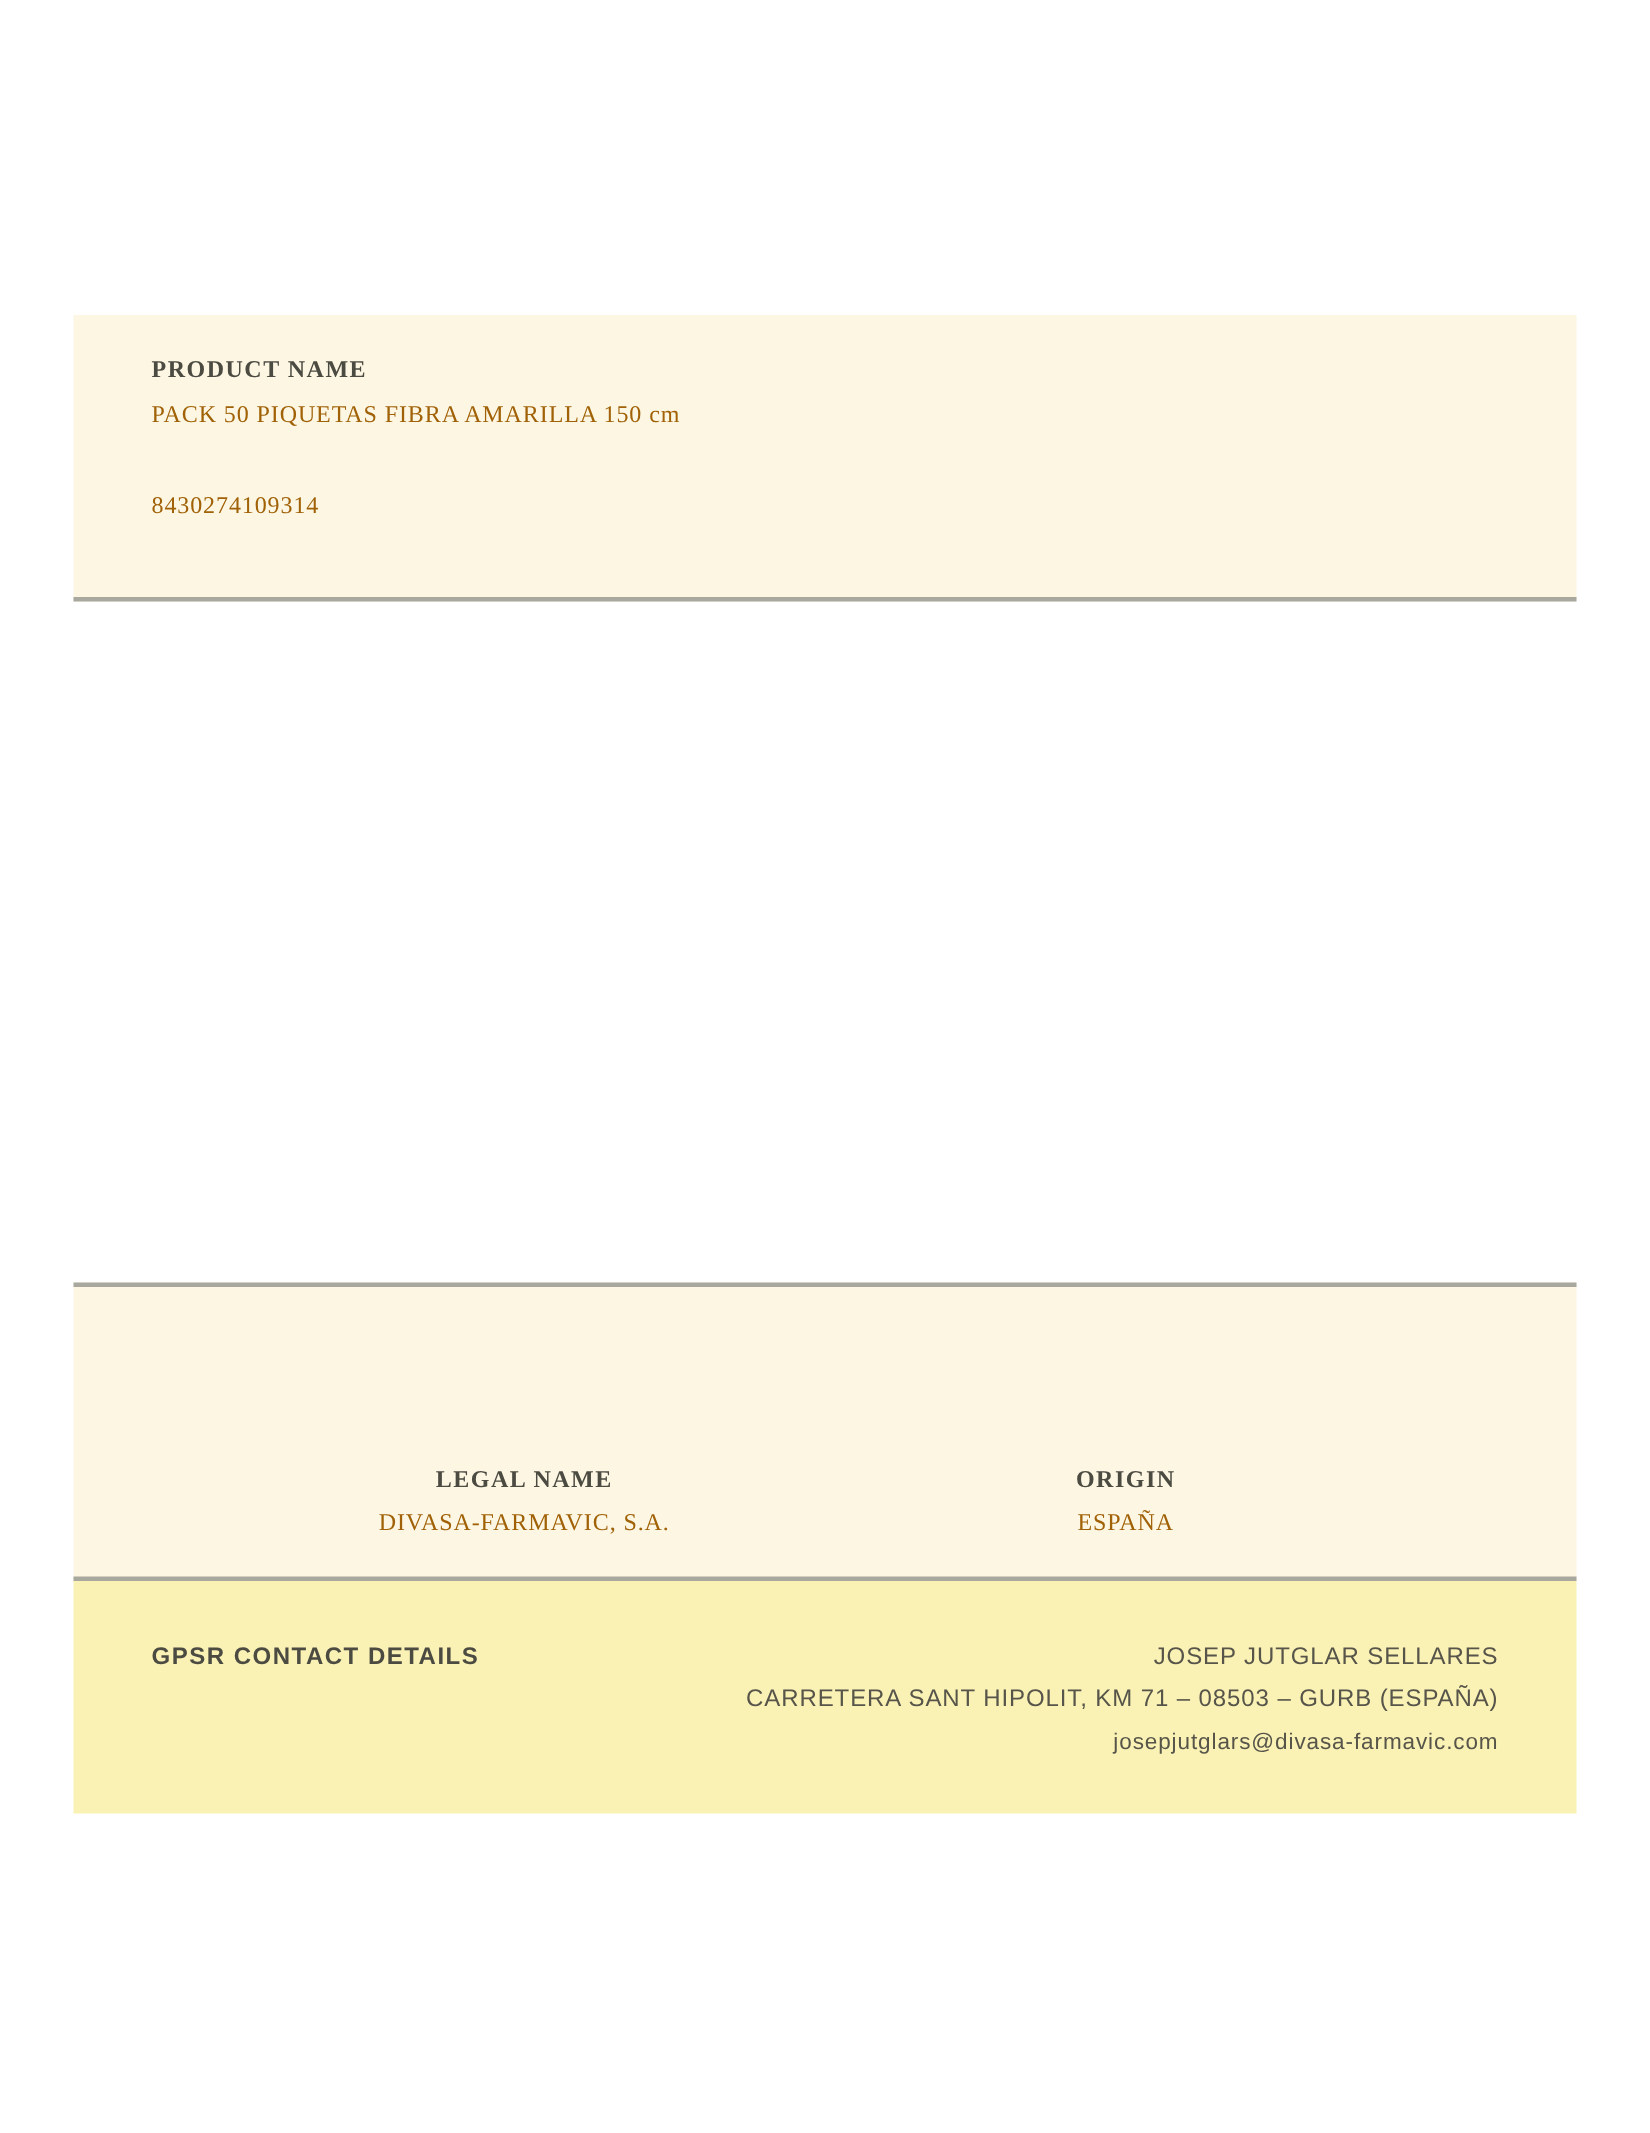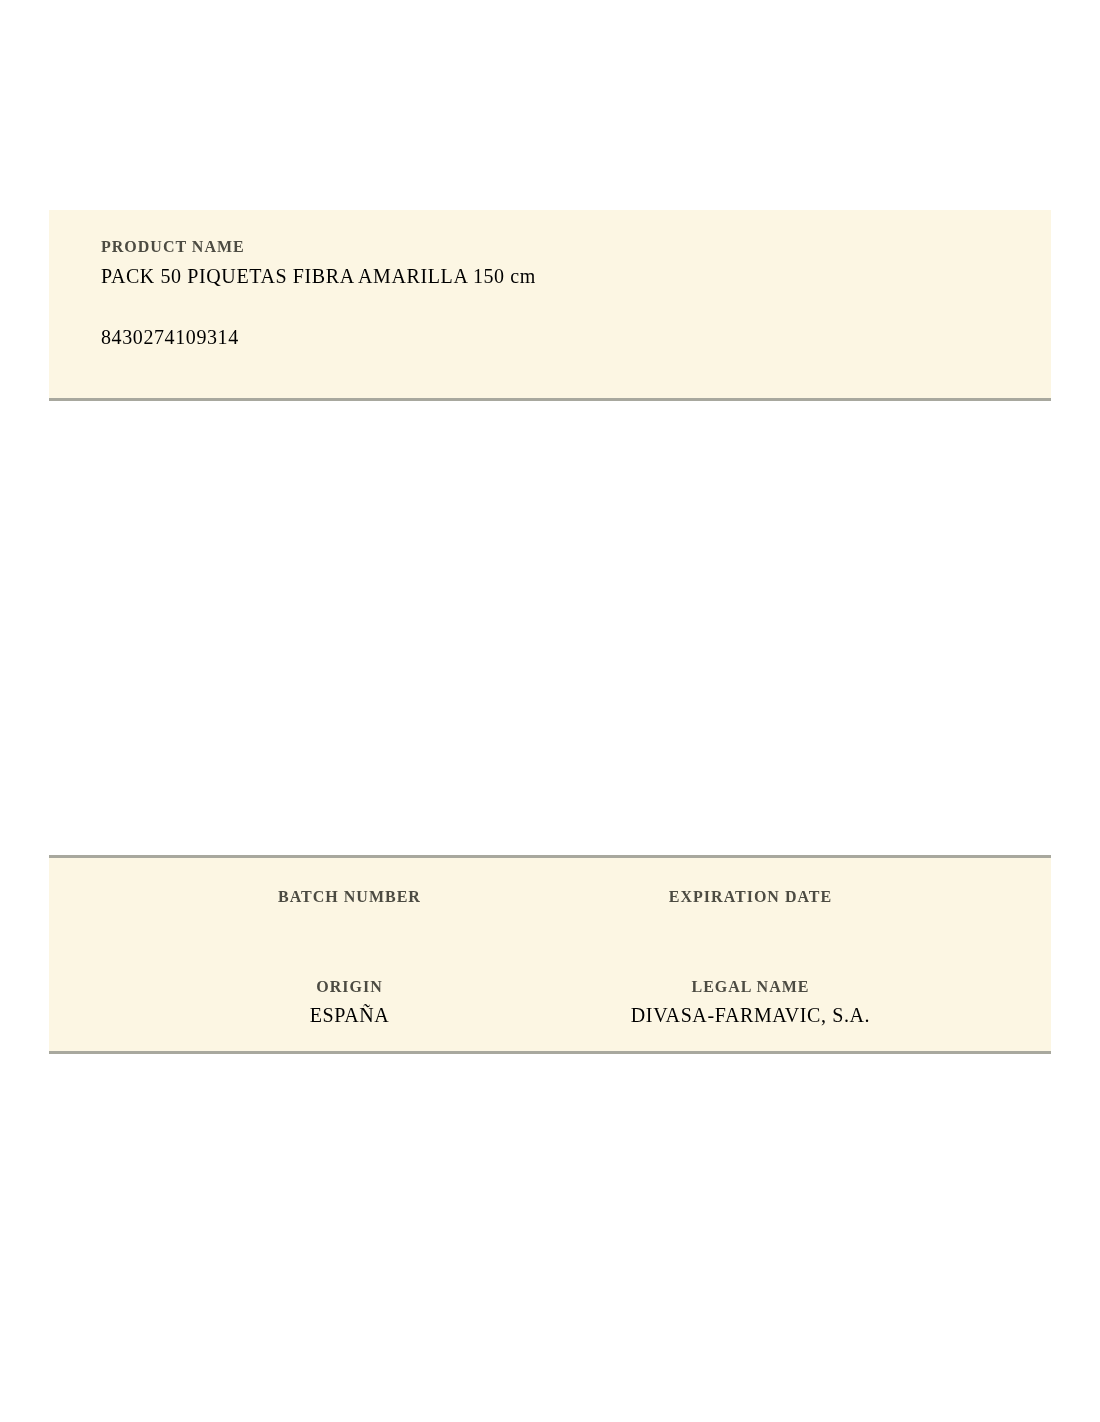--- a/index.html
+++ b/index.html
@@ -31,23 +31,23 @@
     padding: 27px 52px 0 52px;
   }
   .field-label {
     font-size: 16px;
     font-weight: bold;
     color: #4c4b42;
     letter-spacing: 1px;
     line-height: 19px;
   }
   .field-value {
-    font-size: 20px;
+    font-size: 16px;
     font-weight: normal;
-    color: #000000;
+    color: #a16207;
     letter-spacing: 0.6px;
     line-height: 19px;
     margin-top: 11px;
   }
   .field + .field { margin-top: 42px; }
 
   
   .batch-panel {
     top: 855px;
     height: 199px;
@@ -103,34 +103,36 @@
     <div class="field">
       <div class="field-label">PRODUCT NAME</div>
       <div class="field-value">PACK 50 PIQUETAS FIBRA AMARILLA 150 cm</div>
     </div>
     <div class="field">
       <div class="field-value">8430274109314</div>
     </div>
   </section>
 
   <section class="panel cream batch-panel">
-    <div class="grid-row row-top">
+    <div class="grid-row row-bottom">
       <div class="grid-cell">
-        <div class="field-label">BATCH NUMBER</div>
+        <div class="field-label">LEGAL NAME</div>
+        <div class="field-value">DIVASA-FARMAVIC, S.A.</div>
       </div>
-      <div class="grid-cell">
-        <div class="field-label">EXPIRATION DATE</div>
-      </div>
-    </div>
-    <div class="grid-row row-bottom">
       <div class="grid-cell">
         <div class="field-label">ORIGIN</div>
         <div class="field-value">ESPAÑA</div>
       </div>
-      <div class="grid-cell">
-        <div class="field-label">LEGAL NAME</div>
-        <div class="field-value">DIVASA-FARMAVIC, S.A.</div>
+    </div>
+  </section>
+
+  <section class="panel yellow gpsr-panel">
+    <div class="gpsr-inner">
+      <div class="field-label">GPSR CONTACT DETAILS</div>
+      <div class="contact-block">
+        <div class="contact-line">JOSEP JUTGLAR SELLARES</div>
+        <div class="contact-line">CARRETERA SANT HIPOLIT, KM 71 – 08503 – GURB (ESPAÑA)</div>
+        <div class="contact-line email">josepjutglars@divasa-farmavic.com</div>
       </div>
     </div>
   </section>
 
-
 </div>
 
 </body></html>

